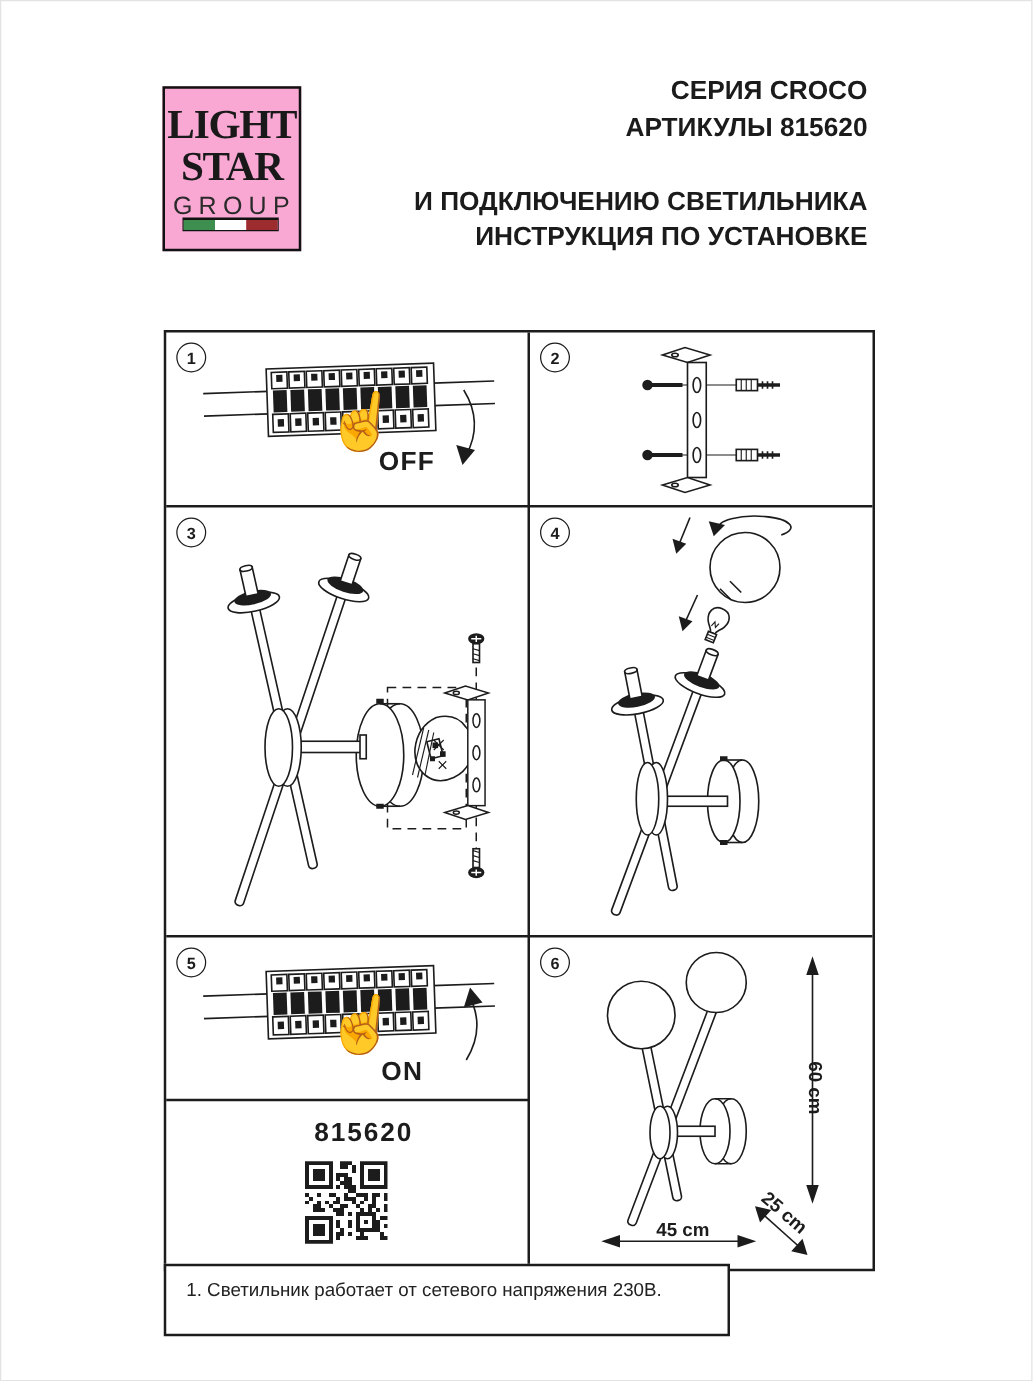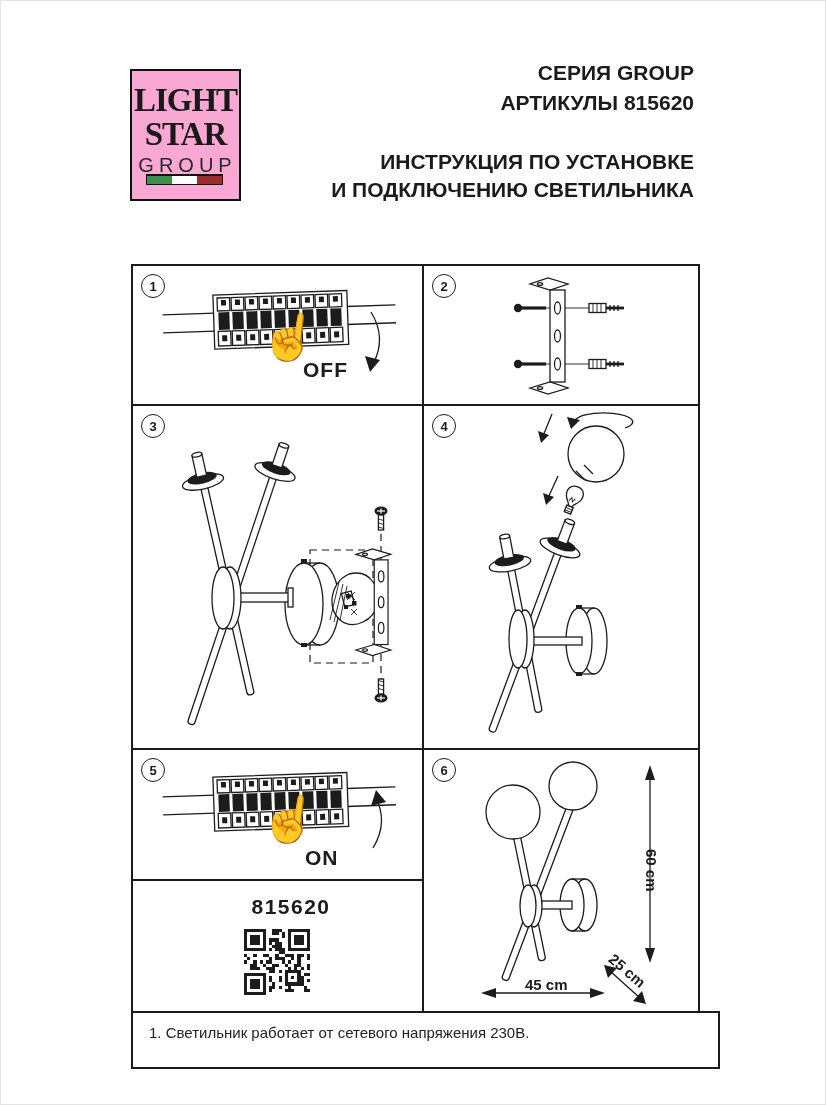--- a/index.html
+++ b/index.html
@@ -59,21 +59,21 @@
   .dim-label{position:absolute;font-size:15px;font-weight:bold;white-space:nowrap;}
   .dim-60{left:236px;top:99px;transform:rotate(90deg);transform-origin:0 0;}
   .dim-45{left:101px;top:226px;text-align:right;}
   .dim-25{left:182px;top:212px;transform:rotate(41deg);}
 
   .qr-article{position:absolute;left:0;top:14px;width:100%;text-align:center;
               font-size:21px;font-weight:bold;letter-spacing:1.5px;}
   .qr-svg{position:absolute;left:111px;top:48px;}
 
   
-  .footer{position:absolute;left:130px;top:1010px;width:589px;height:58px;
+  .footer{position:absolute;left:130px;top:1010px;width:453px;height:58px;
           border:2px solid #1c1c1c;background:#fff;box-sizing:border-box;
           padding:9px 0 0 16px;font-size:15px;line-height:21px;color:#222;}
 </style>
 </head>
 <body>
 
 <div class="page">
 
   <svg width="0" height="0" style="position:absolute">
     <defs>
@@ -131,25 +131,25 @@
   <div class="logo-box">
     <div class="logo-word first">LIGHT</div>
     <div class="logo-word">STAR</div>
     <div class="logo-group">GROUP</div>
     <div class="flag">
       <div class="flag-green" style="background: rgb(62, 142, 79);"></div>
       <div class="flag-white" style="background: rgb(255, 255, 255);"></div>
       <div class="flag-red" style="background: rgb(156, 44, 46);"></div>
     </div>
   </div>
-  <div class="hdr hdr-series">СЕРИЯ GROUP</div>
+  <div class="hdr hdr-series">СЕРИЯ CROCO</div>
   <div class="hdr hdr-articles">АРТИКУЛЫ 815620</div>
   <div class="hdr hdr-instr">
+    <div>И ПОДКЛЮЧЕНИЮ СВЕТИЛЬНИКА</div>
     <div>ИНСТРУКЦИЯ ПО УСТАНОВКЕ</div>
-    <div>И ПОДКЛЮЧЕНИЮ СВЕТИЛЬНИКА</div>
   </div>
 
   <div class="grid">
     <div class="divider dv"></div>
     <div class="divider dh1"></div>
     <div class="divider dh2"></div>
     <div class="divider dh3"></div>
 
     <section class="cell c1">
       <div class="badge">1</div>

